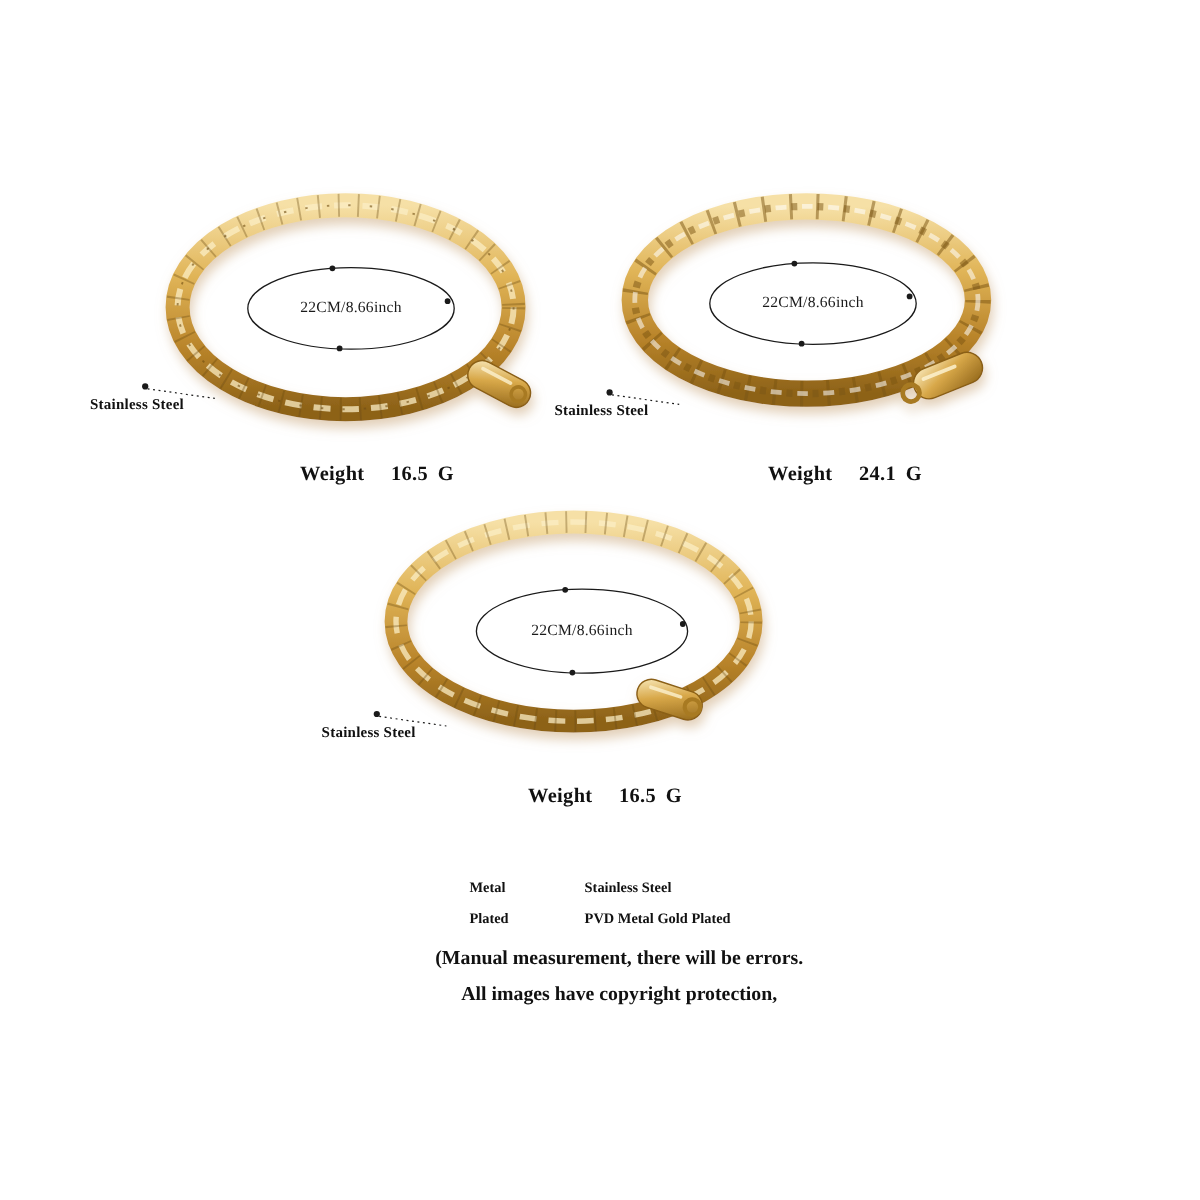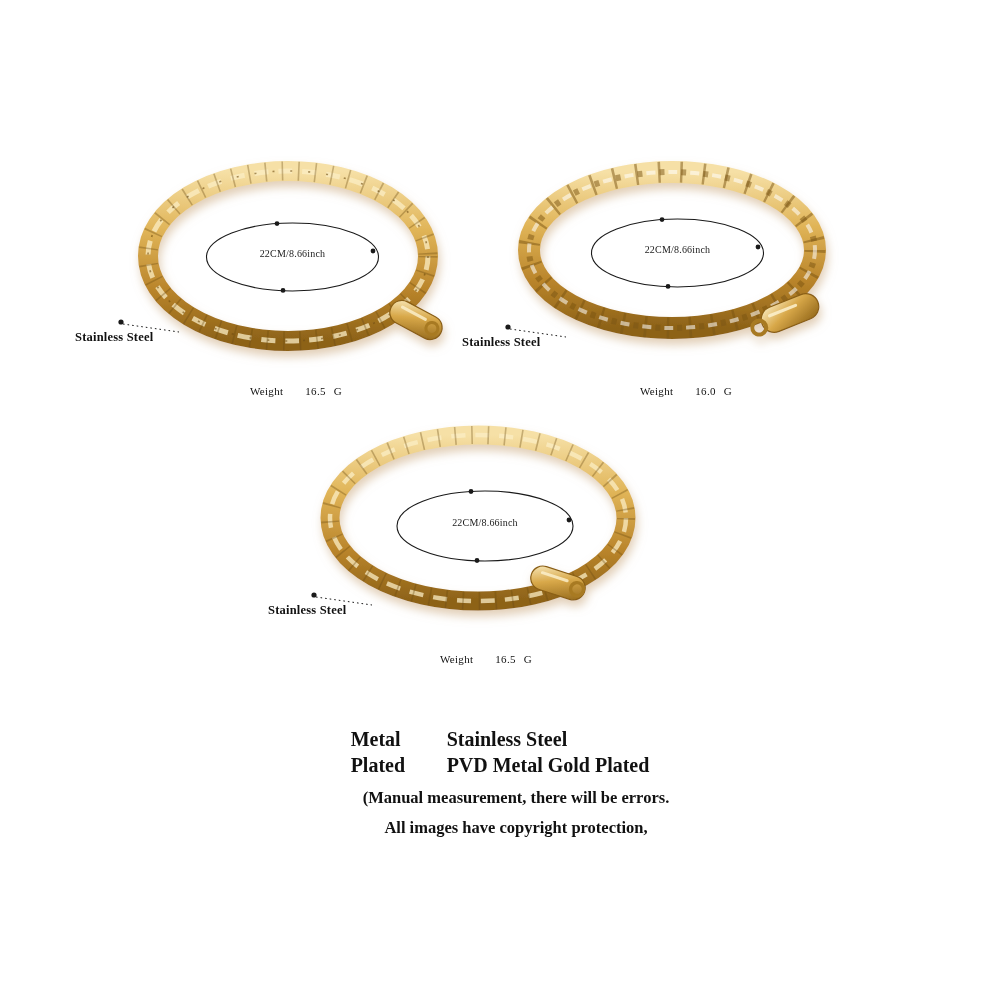--- a/index.html
+++ b/index.html
@@ -32,21 +32,21 @@
   .size-ellipse {
     position: absolute;
   }
   .size-ellipse svg { display: block; overflow: visible; }
   .size-label {
     position: absolute;
     left: 0;
     top: 0;
     width: 100%;
     text-align: center;
-    font-size: 10px;
+    font-size: 13px;
     letter-spacing: .2px;
     color: #1a1a1a;
     font-family: "Liberation Serif", serif;
   }
 
   
   .callout {
     position: absolute;
     white-space: nowrap;
   }
@@ -57,37 +57,37 @@
     letter-spacing: .2px;
   }
   .callout .leader {
     position: absolute;
   }
 
   
   .weight-line {
     position: absolute;
     white-space: nowrap;
-    font-size: 11px;
-    font-weight: normal;
+    font-size: 17px;
+    font-weight: bold;
     color: #111;
     letter-spacing: .3px;
   }
   .weight-line .w-label { margin-right: 22px; }
   .weight-line .w-unit { margin-left: 8px; }
 
   
   .spec-block {
     position: absolute;
     left: 0;
     width: 1000px;
     text-align: center;
   }
   .spec-row {
-    font-size: 20px;
+    font-size: 12px;
     font-weight: bold;
     line-height: 26px;
     color: #111;
     display: block;
   }
   .spec-row .spec-key {
     display: inline-block;
     width: 96px;
     text-align: left;
   }
@@ -227,21 +227,21 @@
 
   <div class="callout" style="left:-38px; top:185px;">
     <svg class="leader" width="70" height="22" viewBox="0 0 70 22" style="left:42px; top:-12px;">
       <circle cx="4" cy="4" r="2.6" fill="#1a1a1a"></circle>
       <path d="M6 6 L62 14" stroke="#1a1a1a" stroke-width="1" stroke-dasharray="1.6 3"></path>
     </svg>
     <div class="callout-text">Stainless Steel</div>
   </div>
 
   <div class="weight-line" style="left:140px; top:235px;">
-    <span class="w-label">Weight</span><span class="w-value">16.0</span><span class="w-unit">G</span>
+    <span class="w-label">Weight</span><span class="w-value">24.1</span><span class="w-unit">G</span>
   </div>
 </div>
 
 <div class="product-card" style="left:300px; top:415px; width:380px; height:265px;">
 
   <div class="bracelet">
     <svg width="380" height="230" viewBox="0 0 380 230">
       <defs>
         <linearGradient id="g3" x1="0" y1="0" x2="0" y2="1">
           <stop offset="0%" stop-color="#f6e0a6"></stop>

